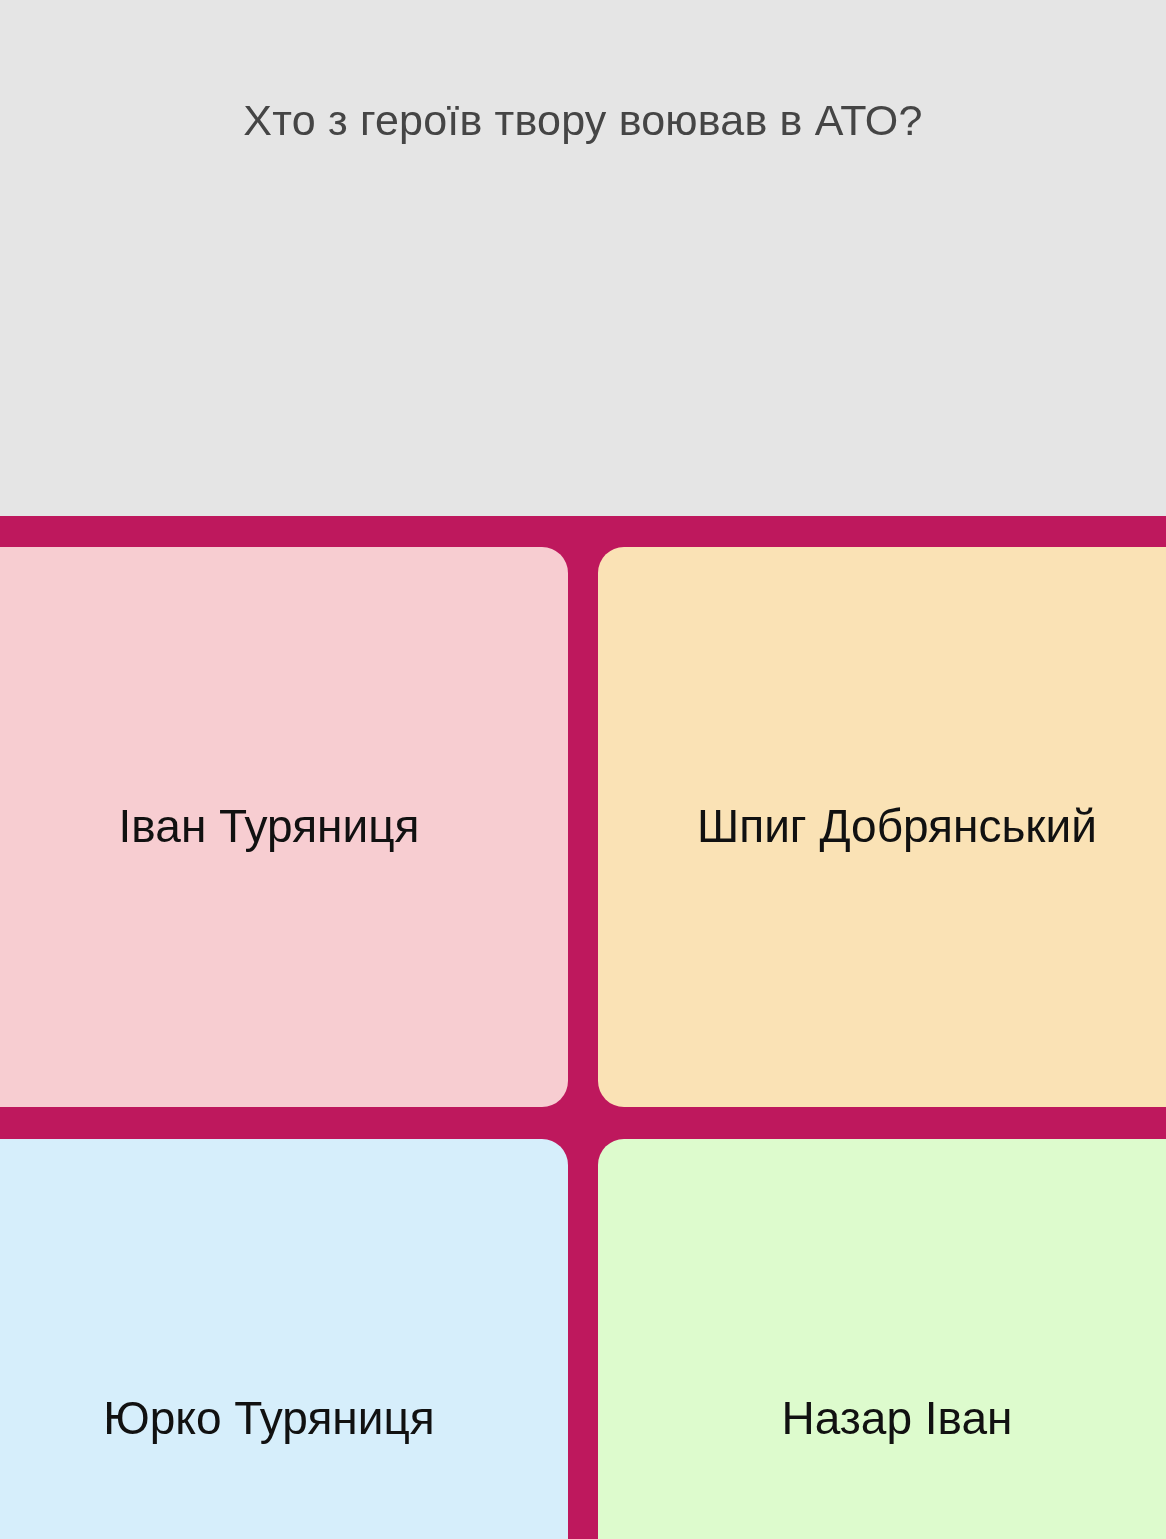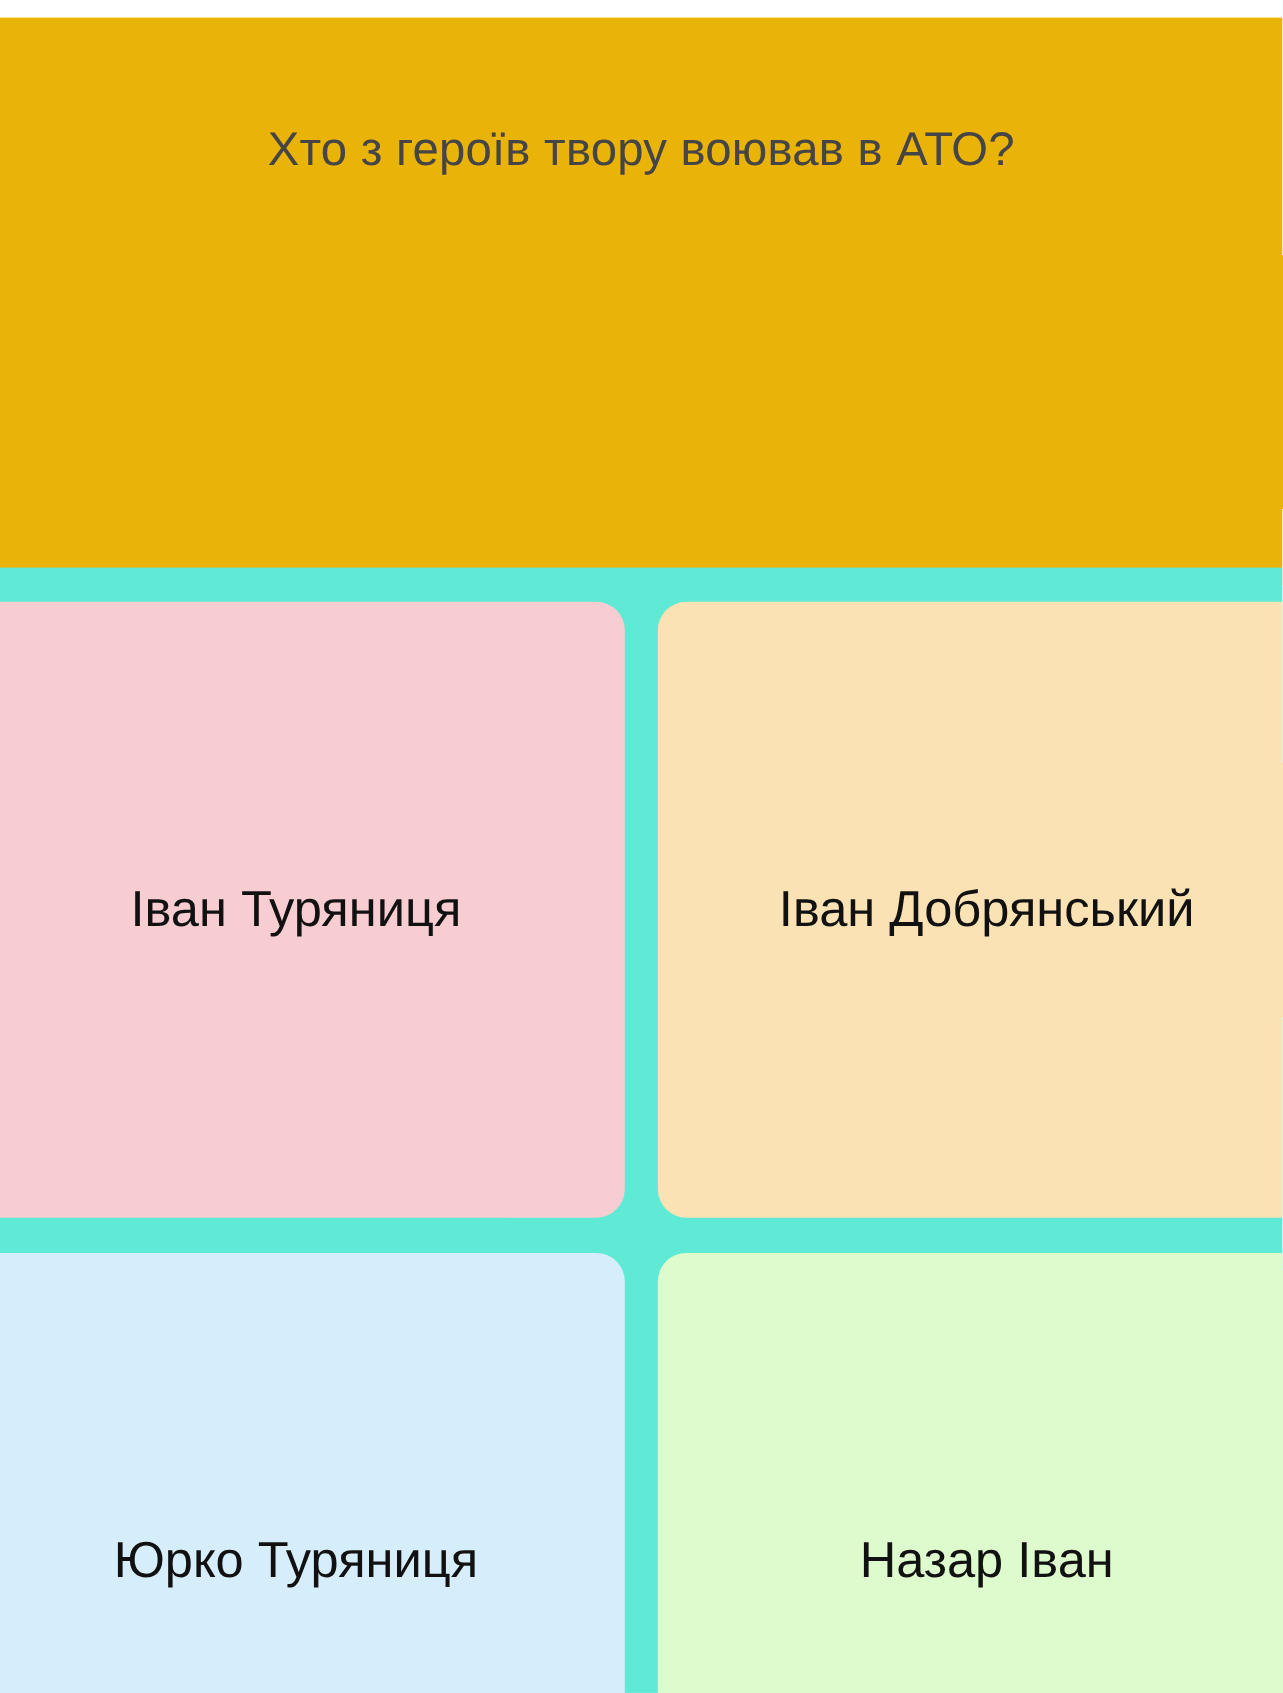--- a/index.html
+++ b/index.html
@@ -17,24 +17,24 @@
     width: 1166px;
     height: 1539px;
     background: #ffffff;
     overflow: hidden;
   }
 
   
   .question-area {
     position: absolute;
     left: 0;
-    top: 16px;
+    top: 0;
     width: 1166px;
     height: 516px;
-    background: #eab308;
+    background: #e5e5e5;
   }
 
   .question-text {
     position: absolute;
     left: 0;
     top: 92px;
     width: 1166px;
     text-align: center;
     font-size: 43px;
     line-height: 56px;
@@ -43,21 +43,21 @@
     letter-spacing: 0.2px;
   }
 
   
   .answers-region {
     position: absolute;
     left: 0;
     top: 516px;
     width: 1166px;
     height: 1023px;
-    background: #5eead4;
+    background: #be185d;
     overflow: hidden;
   }
 
   .answer-grid {
     position: absolute;
     left: -30px;
     top: 31px;
     width: 1226px;
     display: grid;
     grid-template-columns: 598px 598px;
@@ -102,21 +102,21 @@
   </div>
 
   <div class="answers-region">
     <div class="answer-grid">
 
       <div class="answer-card card-a">
         <span class="answer-label">Іван Туряниця</span>
       </div>
 
       <div class="answer-card card-b">
-        <span class="answer-label">Іван Добрянський</span>
+        <span class="answer-label">Шпиг Добрянський</span>
       </div>
 
       <div class="answer-card card-c">
         <span class="answer-label">Юрко Туряниця</span>
       </div>
 
       <div class="answer-card card-d">
         <span class="answer-label">Назар Іван</span>
       </div>
 

